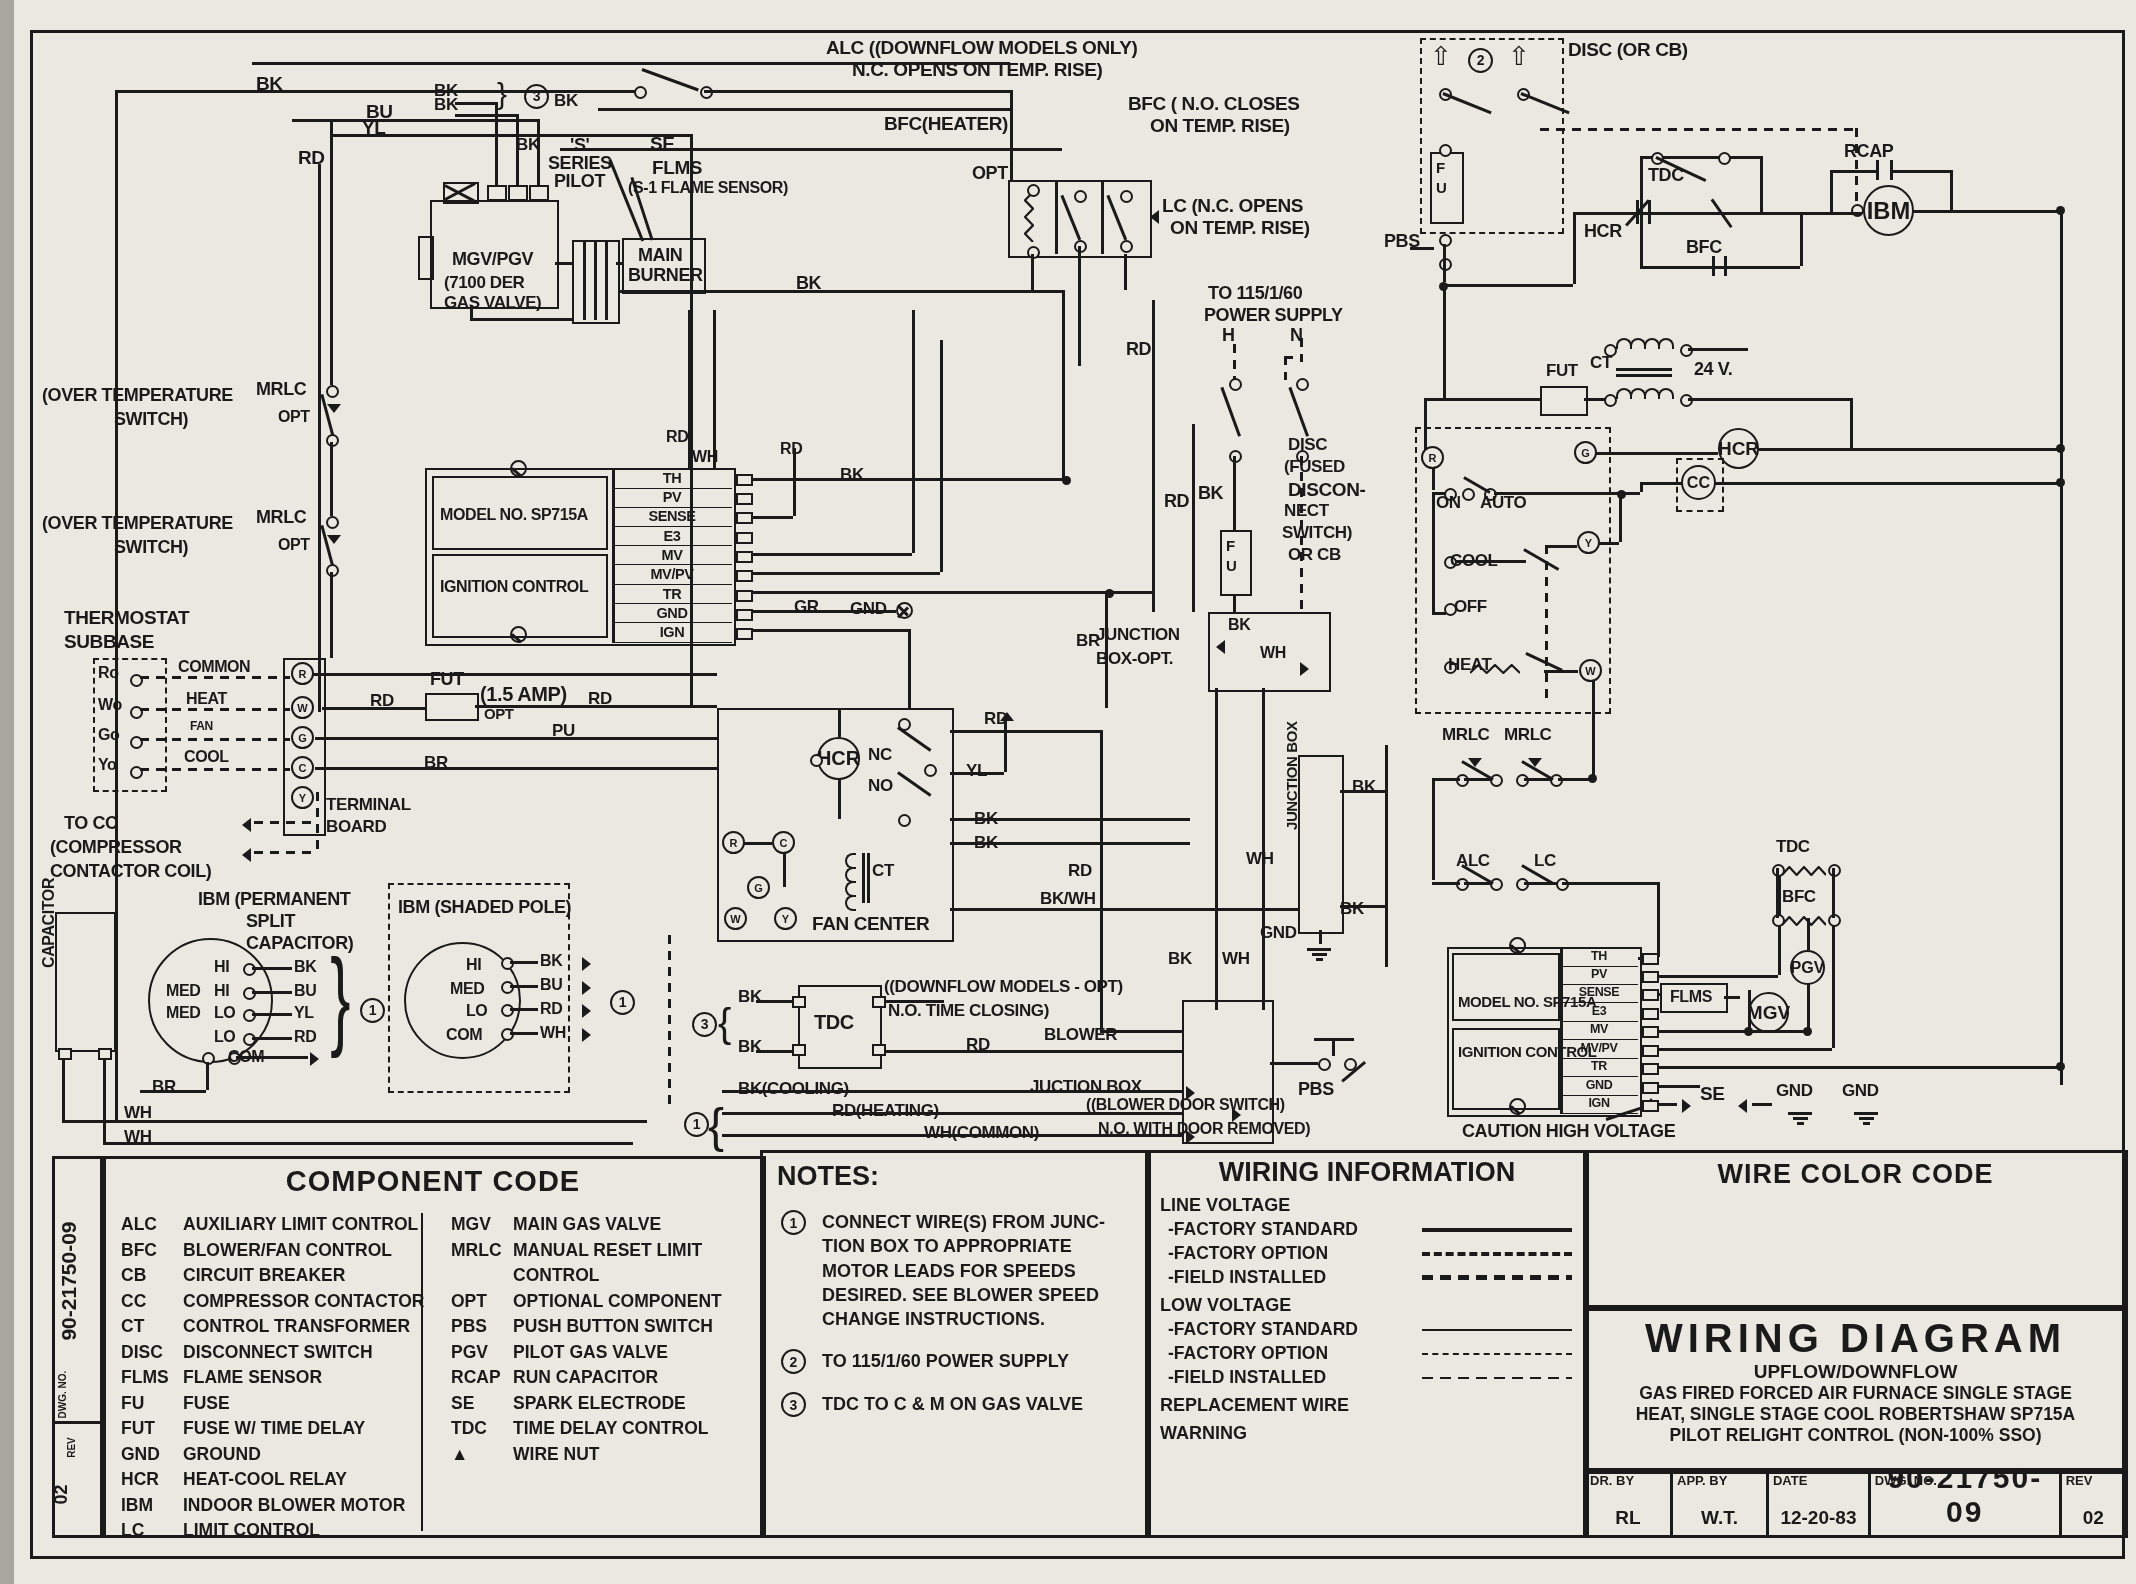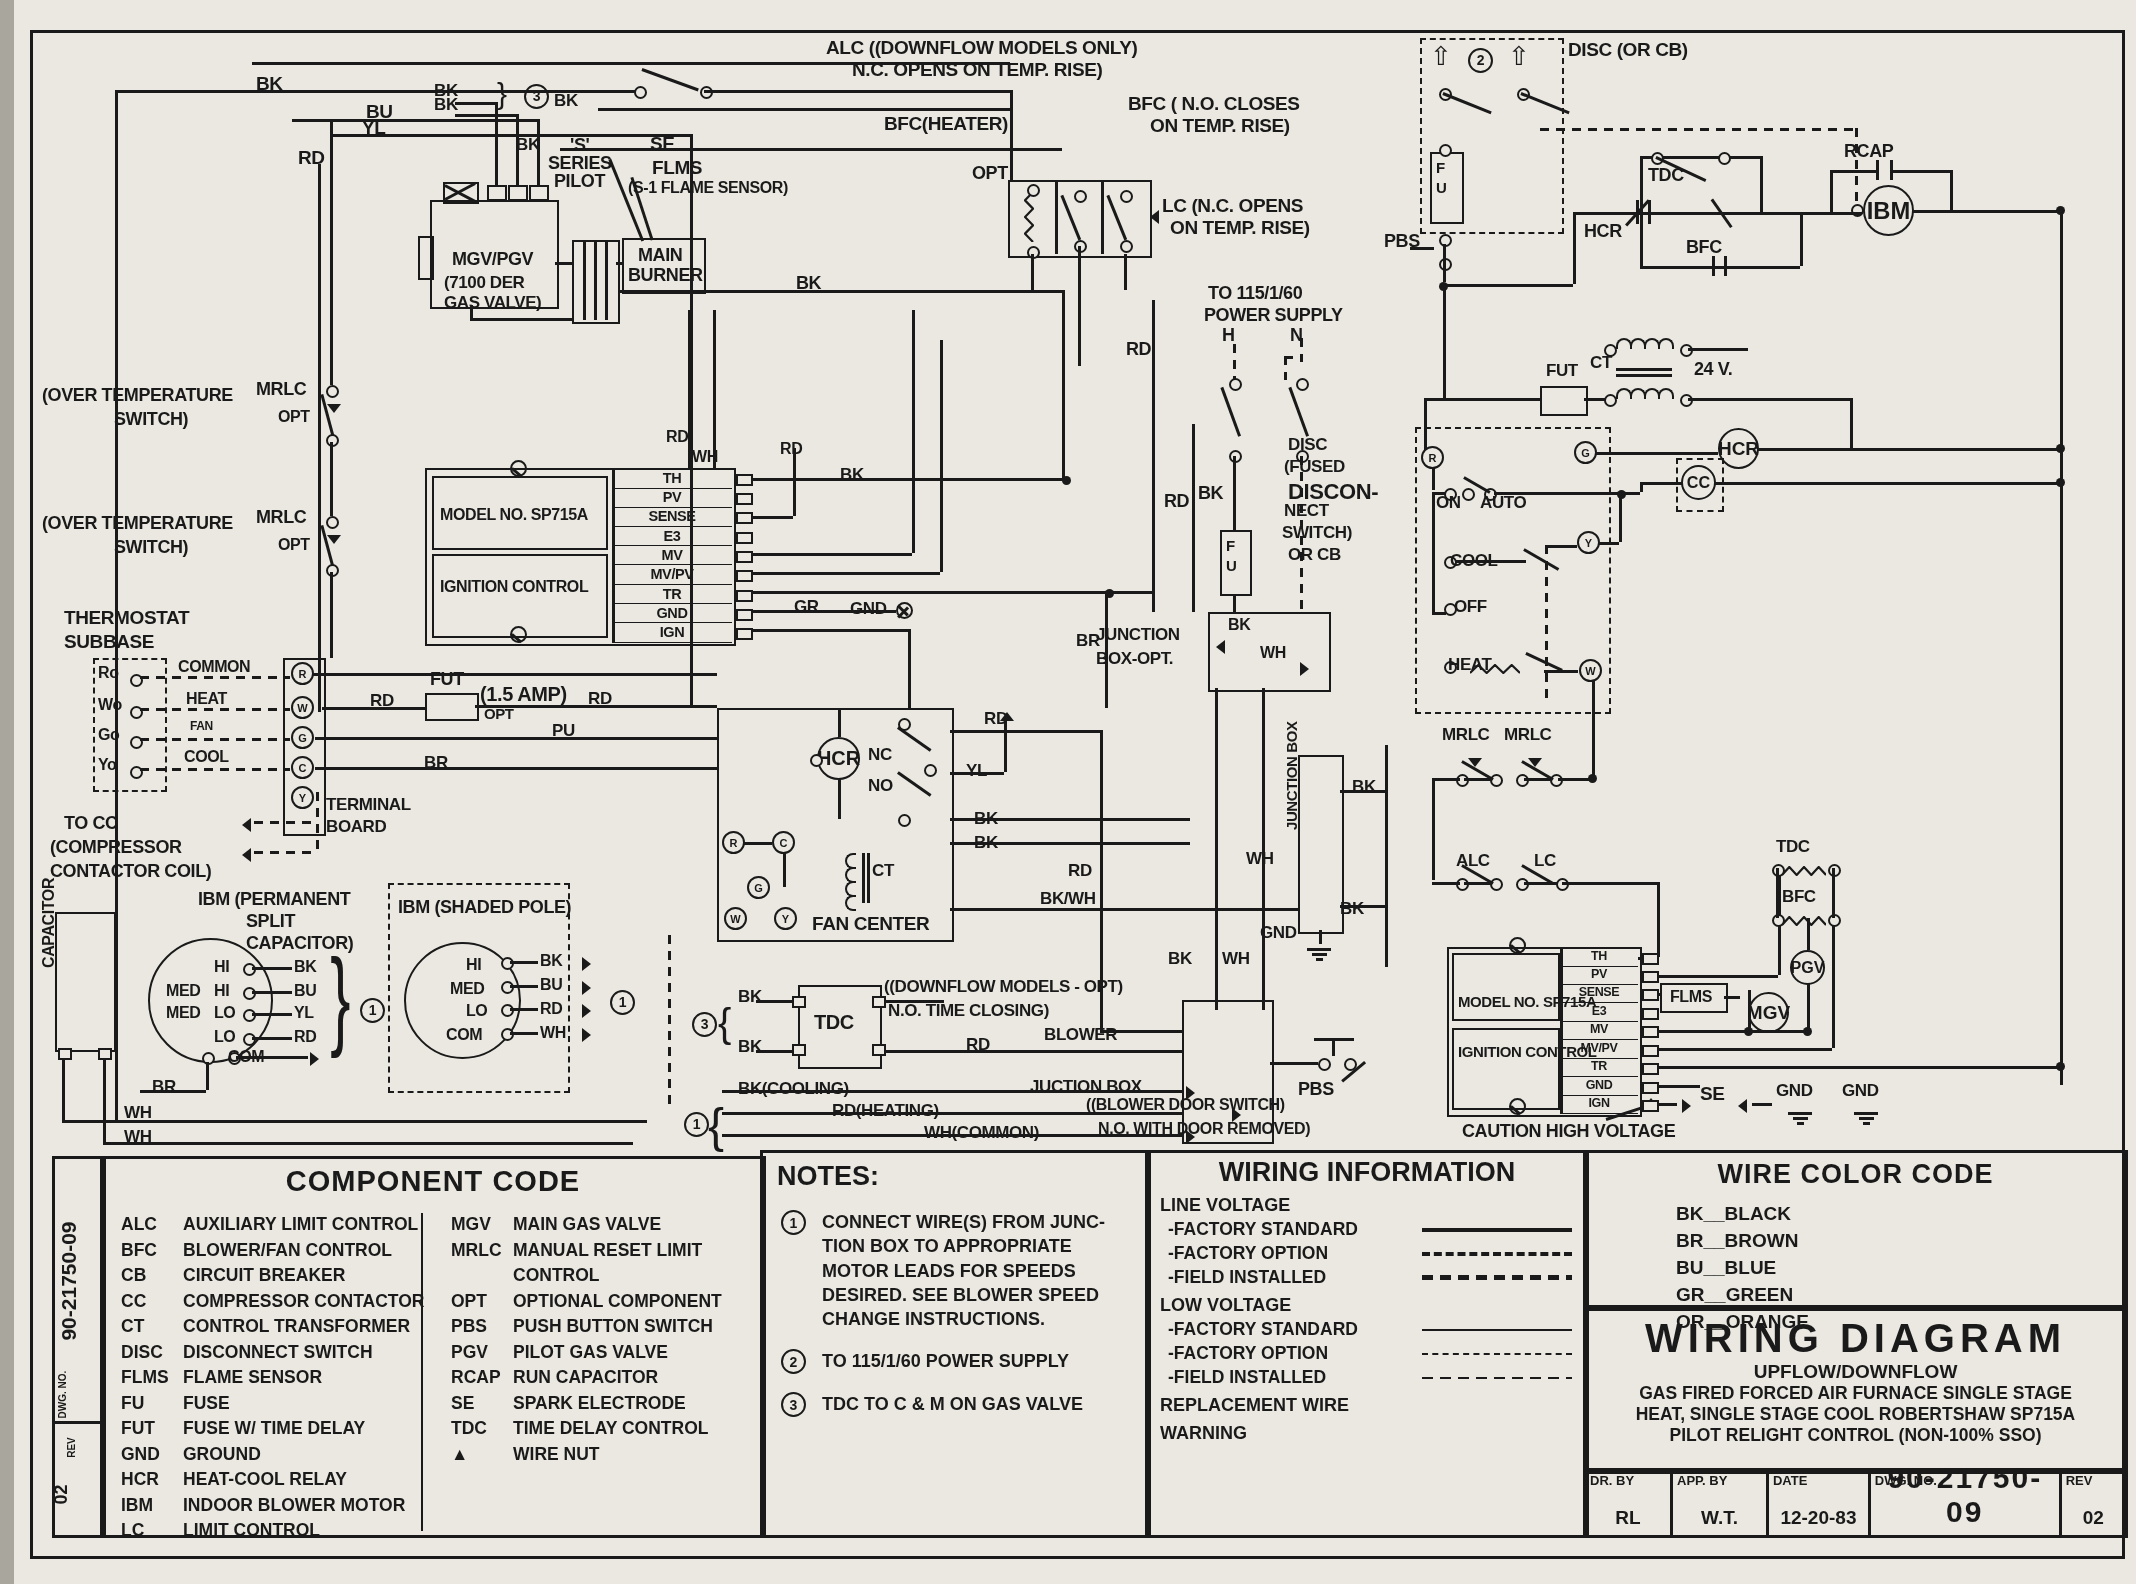--- a/index.html
+++ b/index.html
@@ -522,21 +522,21 @@
       <div class="lb" style="position: absolute; left: 972px; top: 164px; font-size: 18px;">OPT</div>
       <div class="lb" style="position: absolute; left: 1162px; top: 196px; font-size: 19px;">LC (N.C. OPENS</div>
       <div class="lb" style="position: absolute; left: 1170px; top: 218px; font-size: 19px;">ON TEMP. RISE)</div>
       <div class="lb" style="position: absolute; left: 796px; top: 274px; font-size: 18px;">BK</div>
       <div class="lb" style="position: absolute; left: 1208px; top: 284px; font-size: 18px;">TO 115/1/60</div>
       <div class="lb" style="position: absolute; left: 1204px; top: 306px; font-size: 18px;">POWER SUPPLY</div>
       <div class="lb" style="position: absolute; left: 1222px; top: 326px; font-size: 18px;">H</div>
       <div class="lb" style="position: absolute; left: 1290px; top: 326px; font-size: 18px;">N</div>
       <div class="lb" style="position: absolute; left: 1288px; top: 436px; font-size: 17px;">DISC</div>
       <div class="lb" style="position: absolute; left: 1284px; top: 458px; font-size: 17px;">(FUSED</div>
-      <div class="lb" style="position: absolute; left: 1288px; top: 480px; font-size: 22px;">DISCON-</div>
+      <div class="lb" style="position: absolute; left: 1288px; top: 480px; font-size: 19px;">DISCON-</div>
       <div class="lb" style="position: absolute; left: 1284px; top: 502px; font-size: 17px;">NECT</div>
       <div class="lb" style="position: absolute; left: 1282px; top: 524px; font-size: 17px;">SWITCH)</div>
       <div class="lb" style="position: absolute; left: 1288px; top: 546px; font-size: 17px;">OR CB</div>
       <div class="lb" style="position: absolute; left: 1198px; top: 484px; font-size: 18px;">BK</div>
       <div class="lb" style="position: absolute; left: 1226px; top: 538px; font-size: 15px;">F</div>
       <div class="lb" style="position: absolute; left: 1226px; top: 558px; font-size: 15px;">U</div>
       <div class="lb" style="position: absolute; left: 1126px; top: 340px; font-size: 18px;">RD</div>
       <div class="lb" style="position: absolute; left: 1164px; top: 492px; font-size: 18px;">RD</div>
       <div class="lb" style="position: absolute; left: 1096px; top: 626px; font-size: 17px;">JUNCTION</div>
       <div class="lb" style="position: absolute; left: 1096px; top: 650px; font-size: 17px;">BOX-OPT.</div>
@@ -899,27 +899,20 @@
           <span class="wi-samp ls-dashed-thin"></span>
         </div>
         <div class="wi-sec">REPLACEMENT WIRE</div>
         <div class="wi-sec">WARNING</div>
       </div>
   </div>
 
   <div class="panel" id="p-wcc" style="left:1583px;top:1150px;width:539px;height:155px;">
     <div class="phead">WIRE COLOR CODE</div>
     <div class="wcc-cols">
-      <div class="wcc-col" id="wcc-left">
-          <div>BK__BLACK</div>
-          <div>BR__BROWN</div>
-          <div>BU__BLUE</div>
-          <div>GR__GREEN</div>
-          <div>OR__ORANGE</div>
-        </div>
     </div>
   </div>
 
   <div class="panel" id="p-title" style="left:1583px;top:1305px;width:539px;height:163px;">
     <div class="big">WIRING DIAGRAM</div>
     <div id="title-lines">
         <div class="tl-line" style="font-size: 19px;">UPFLOW/DOWNFLOW</div>
         <div class="tl-line" style="font-size: 17.5px;">GAS FIRED FORCED AIR FURNACE SINGLE STAGE</div>
         <div class="tl-line" style="font-size: 17.5px;">HEAT, SINGLE STAGE COOL ROBERTSHAW SP715A</div>
         <div class="tl-line" style="font-size: 17.5px;">PILOT RELIGHT CONTROL (NON-100% SSO)</div>

